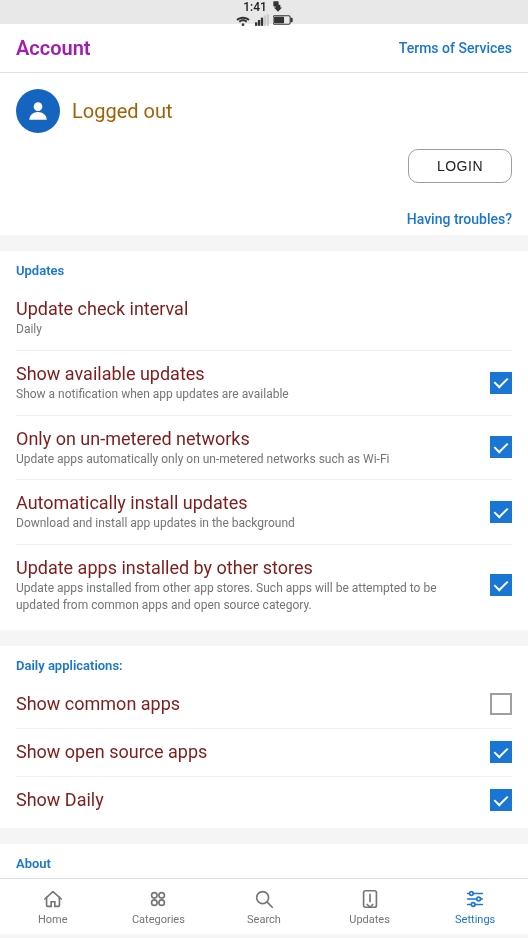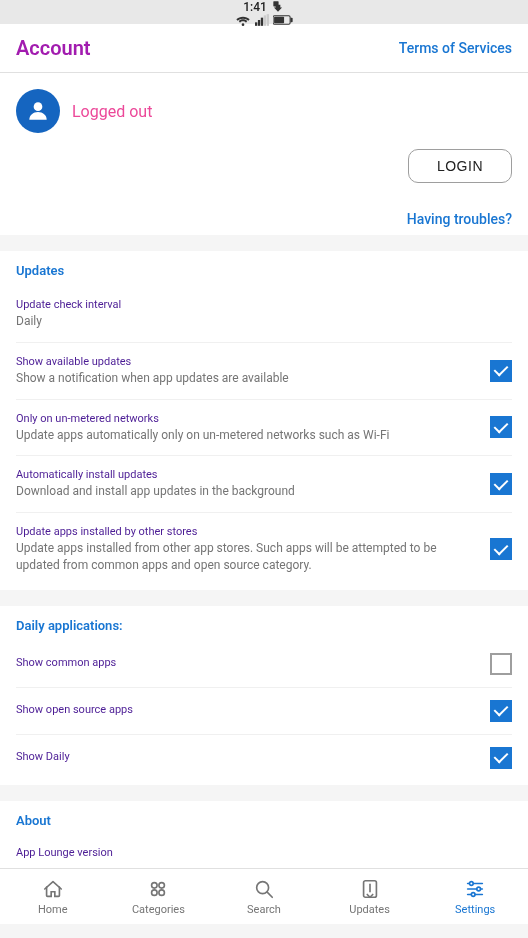--- a/index.html
+++ b/index.html
@@ -68,22 +68,22 @@
       height: 44px;
       border-radius: 50%;
       background: #1565c0;
       display: flex;
       align-items: center;
       justify-content: center;
       flex-shrink: 0;
     }
     .avatar svg { fill: #fff; }
     .account-status {
-      font-size: 16px;
-      color: #ec4899;
+      font-size: 20px;
+      color: #a16207;
     }
     .login-row {
       display: flex;
       justify-content: flex-end;
       margin-bottom: 4px;
     }
     .login-btn {
       border: 1.5px solid #9e9e9e;
       background: #fff;
       color: #212121;
@@ -125,22 +125,22 @@
       align-items: center;
       justify-content: space-between;
       padding: 12px 0;
       border-bottom: 1px solid #f0f0f0;
     }
     .setting-item:last-child {
       border-bottom: none;
     }
     .setting-text { flex: 1; padding-right: 12px; }
     .setting-title {
-      font-size: 11px;
-      color: #4c1d95;
+      font-size: 18px;
+      color: #7f1d1d;
       font-weight: 400;
       margin-bottom: 2px;
     }
     .setting-desc {
       font-size: 12px;
       color: #757575;
       line-height: 1.4;
     }
 
     
@@ -177,21 +177,21 @@
 
     
     .divider {
       height: 8px;
       background: #f5f5f5;
     }
 
     
     .bottom-nav {
       position: fixed;
-      bottom: 14px;
+      bottom: 4px;
       left: 0;
       width: 528px;
       background: #fff;
       border-top: 1px solid #e0e0e0;
       display: flex;
       height: 56px;
     }
     .nav-item {
       flex: 1;
       display: flex;

